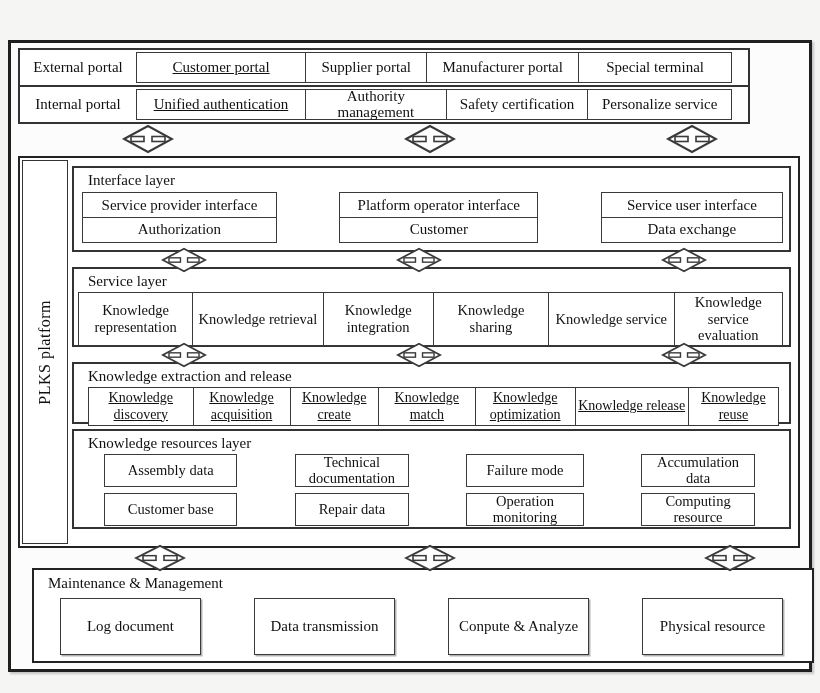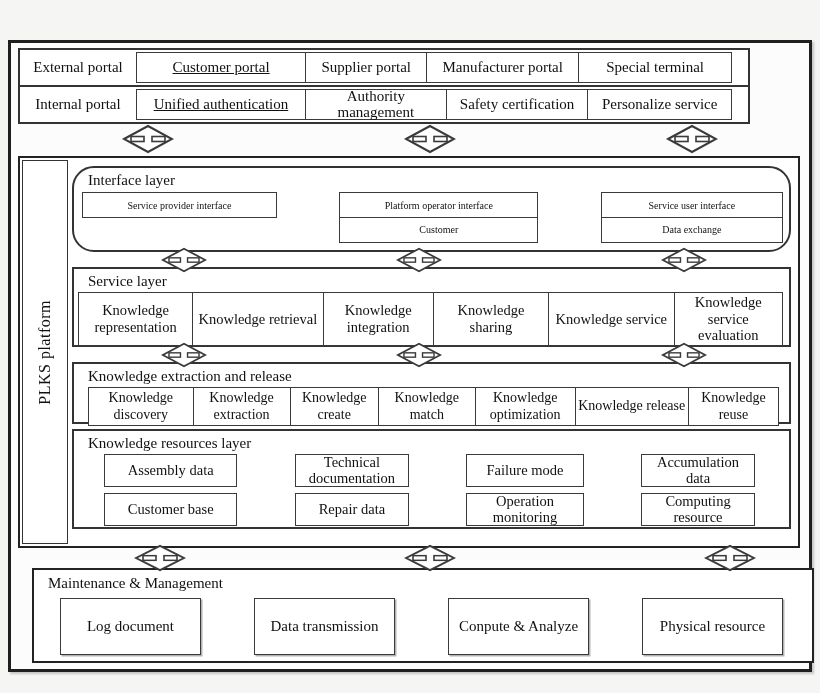--- a/index.html
+++ b/index.html
@@ -36,41 +36,41 @@
     border:2.5px solid #222;background:#fff;display:flex;box-sizing:border-box;padding:2px;
   }
   .platform-label{
     width:46px;border:1.5px solid #333;box-sizing:border-box;
     display:flex;align-items:center;justify-content:center;background:#fff;
   }
   .platform-label span{writing-mode:vertical-rl;transform:rotate(180deg);font-size:16px;letter-spacing:.5px;white-space:nowrap;}
   .layers{flex:1;position:relative;padding:4px 5px 0 4px;box-sizing:border-box;}
   .layer{border:2px solid #333;background:#fff;box-sizing:border-box;position:relative;}
   .layer-title{font-size:15px;text-align:left;padding:4px 0 2px 14px;}
-  #interface-layer{height:86px;margin-top:2px;border-radius:22px;}
+  #interface-layer{height:86px;margin-top:2px;}
   .if-cols{display:flex;justify-content:space-between;padding:1px 6px 0 8px;}
   .if-col{width:27.8%;display:flex;flex-direction:column;}
   .if-col.mid{width:28.4%;}
   .if-col.last{width:26%;}
   .if-cell{
     height:26px;border:1.5px solid #3a3a3a;display:flex;align-items:center;justify-content:center;
-    font-size:10px;box-sizing:border-box;background:#fff;
+    font-size:15px;box-sizing:border-box;background:#fff;
   }
   .if-cell + .if-cell{margin-top:-1.5px;}
   .layer-gap{height:15px;position:relative;}
   #service-layer{height:80px;}
   .strip{display:flex;margin:0 6px 5px 4px;border:1.5px solid #3a3a3a;box-sizing:border-box;background:#fff;}
   .strip-cell{
     display:flex;align-items:center;justify-content:center;text-align:center;
     font-size:14.5px;line-height:1.15;border-left:1.5px solid #3a3a3a;box-sizing:border-box;padding:1px 2px;
   }
   .strip-cell:first-child{border-left:none;}
   #service-layer .strip-cell{height:52px;}
   #extraction-layer{height:62px;}
-  #extraction-layer .strip{margin:0 10px 4px 14px;}
+  #extraction-layer .strip{margin:0 10px 4px 14px;text-decoration:underline;}
   #extraction-layer .strip-cell{height:37px;font-size:14px;line-height:1.2;}
   #resources-layer{height:100px;margin-top:5px;}
   .res-row{display:flex;justify-content:space-between;padding:0 34px 0 30px;}
   .res-row + .res-row{margin-top:6px;}
   .res-cell{
     border:1.5px solid #3a3a3a;height:33px;box-sizing:border-box;background:#fff;
     display:flex;align-items:center;justify-content:center;text-align:center;
     font-size:14.5px;line-height:1.1;padding:0 3px;
   }
   .res-cell.c1{width:20.5%;}
@@ -139,20 +139,21 @@
     <div class="platform-label">
       <span>PLKS platform</span>
     </div>
     <div class="layers">
 
       <div class="layer" id="interface-layer">
         <div class="layer-title">Interface layer</div>
         <div class="if-cols">
           <div class="if-col">
             <div class="if-cell">Service provider interface</div>
+            <div class="if-cell">Authorization</div>
           </div>
           <div class="if-col mid">
             <div class="if-cell">Platform operator interface</div>
             <div class="if-cell">Customer</div>
           </div>
           <div class="if-col last">
             <div class="if-cell">Service user interface</div>
             <div class="if-cell">Data exchange</div>
           </div>
         </div>
@@ -191,21 +192,21 @@
           </svg>
         <svg class="connector small" viewBox="0 0 52 30" preserveAspectRatio="none" style="left:589px;top:-5px">
             <use href="#dbl-arrow"></use>
           </svg>
       </div>
 
       <div class="layer" id="extraction-layer">
         <div class="layer-title">Knowledge extraction and release</div>
         <div class="strip">
           <div class="strip-cell" style="flex:1.04">Knowledge discovery</div>
-          <div class="strip-cell" style="flex:0.96">Knowledge extraction</div>
+          <div class="strip-cell" style="flex:0.96">Knowledge acquisition</div>
           <div class="strip-cell" style="flex:0.87">Knowledge create</div>
           <div class="strip-cell" style="flex:0.96">Knowledge match</div>
           <div class="strip-cell" style="flex:0.99">Knowledge optimization</div>
           <div class="strip-cell" style="flex:1.13">Knowledge release</div>
           <div class="strip-cell" style="flex:0.89">Knowledge reuse</div>
         </div>
       </div>
 
       <div class="layer" id="resources-layer">
         <div class="layer-title">Knowledge resources layer</div>

